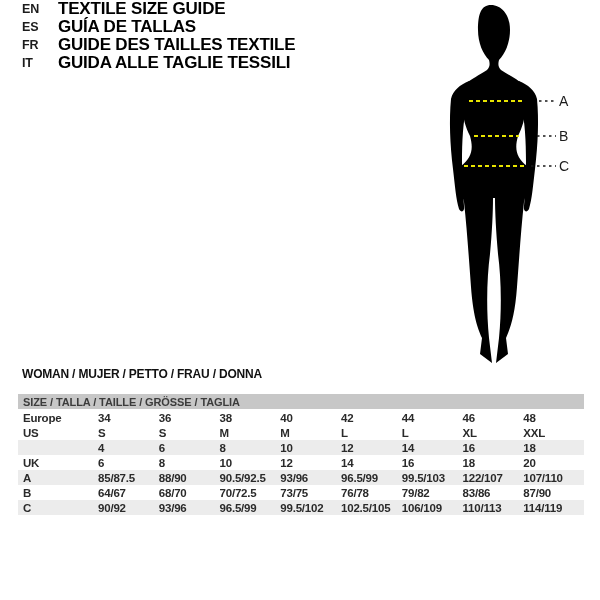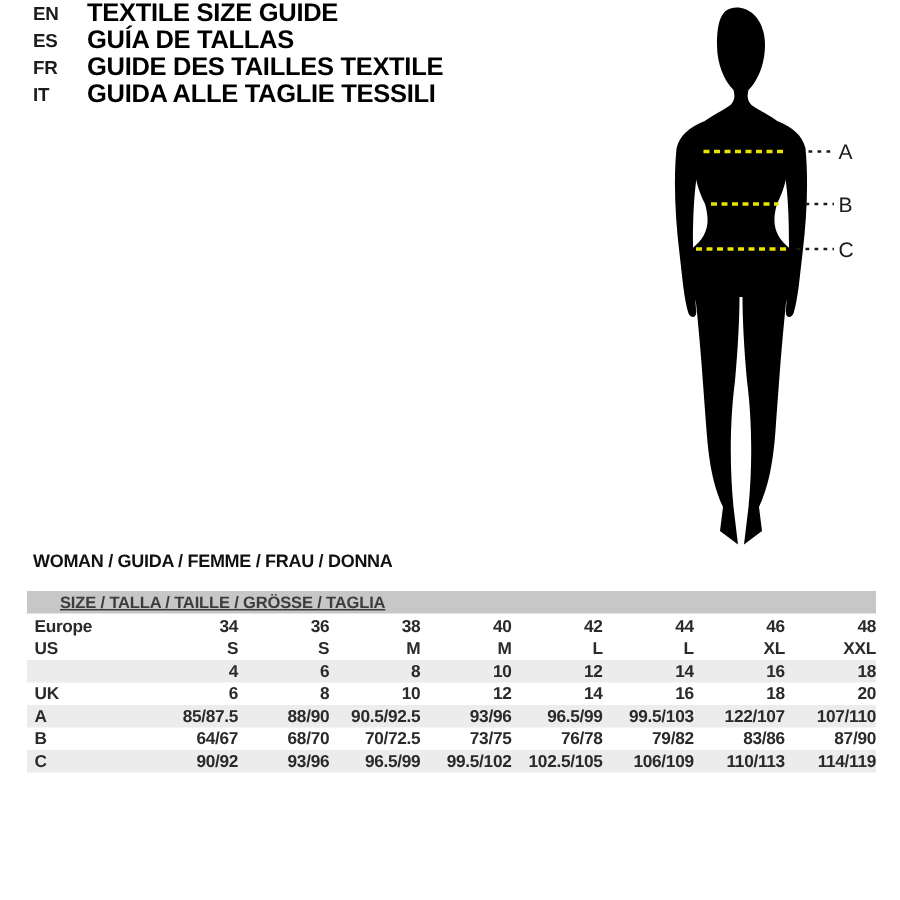--- a/index.html
+++ b/index.html
@@ -17,27 +17,27 @@
   .figure svg{position:absolute;left:0;top:0;}
   .marker{position:absolute;left:134px;width:20px;font-size:14px;line-height:16px;color:#1c1c1c;}
   .marker-a{top:91px;} .marker-b{top:126px;} .marker-c{top:156px;}
 
   
   .section-title{position:absolute;left:22px;top:367px;font-size:12px;font-weight:bold;
                  color:#111;letter-spacing:-0.2px;white-space:nowrap;}
 
   
   .size-table{position:absolute;left:18px;top:394px;width:566px;}
-  .thead{height:15px;background:#c7c7c7;display:flex;align-items:center;padding-left:22px;
+  .thead{height:15px;background:#c7c7c7;display:flex;align-items:center;padding-left:5px;
          box-sizing:border-box;font-size:11px;font-weight:bold;color:#3c3c3c;
-         letter-spacing:-0.1px;margin-bottom:1px;white-space:nowrap;text-decoration:underline;}
+         letter-spacing:-0.1px;margin-bottom:1px;white-space:nowrap;}
   .trow{display:flex;height:15px;align-items:center;font-size:11.5px;font-weight:bold;color:#2a2a2a;}
   .trow.shaded{background:#ececec;}
   .tlabel{width:80px;padding-left:5px;box-sizing:border-box;text-align:left;letter-spacing:-0.2px;}
-  .tcell{flex:1;text-align:right;letter-spacing:-0.2px;}
+  .tcell{flex:1;text-align:left;letter-spacing:-0.2px;}
 
   
   .legend{position:absolute;left:20px;top:544px;}
   .legend-row{height:18px;font-size:12px;font-weight:bold;color:#161616;
               letter-spacing:-0.2px;white-space:nowrap;}
 </style>
 </head>
 <body>
 
 <div class="canvas">
@@ -118,21 +118,21 @@
 
       <line x1="114" y1="99" x2="131" y2="99" stroke="#1a1a1a" stroke-width="1.6" stroke-dasharray="2.5,3.5"></line>
       <line x1="112" y1="134" x2="131" y2="134" stroke="#1a1a1a" stroke-width="1.6" stroke-dasharray="2.5,3.5"></line>
       <line x1="106" y1="164" x2="131" y2="164" stroke="#1a1a1a" stroke-width="1.6" stroke-dasharray="2.5,3.5"></line>
     </svg>
     <span class="marker marker-a">A</span>
     <span class="marker marker-b">B</span>
     <span class="marker marker-c">C</span>
   </div>
 
-  <div class="section-title">WOMAN / GUIDA / FEMME / FRAU / DONNA</div>
+  <div class="section-title">WOMAN / MUJER / PETTO / FRAU / DONNA</div>
 
   <div class="size-table">
     <div class="thead">SIZE / TALLA / TAILLE / GRÖSSE / TAGLIA</div>
 
     <div class="trow">
       <div class="tlabel">Europe</div>
       <div class="tcell">34</div>
       <div class="tcell">36</div>
       <div class="tcell">38</div>
       <div class="tcell">40</div>

